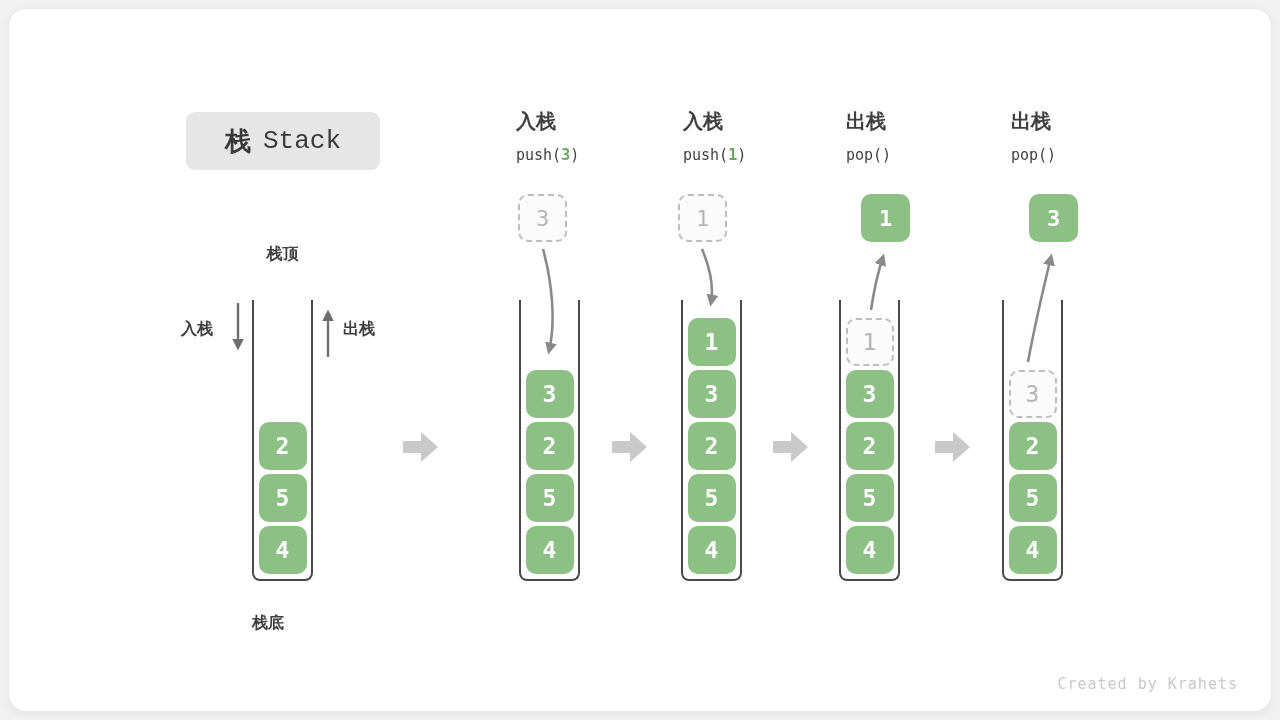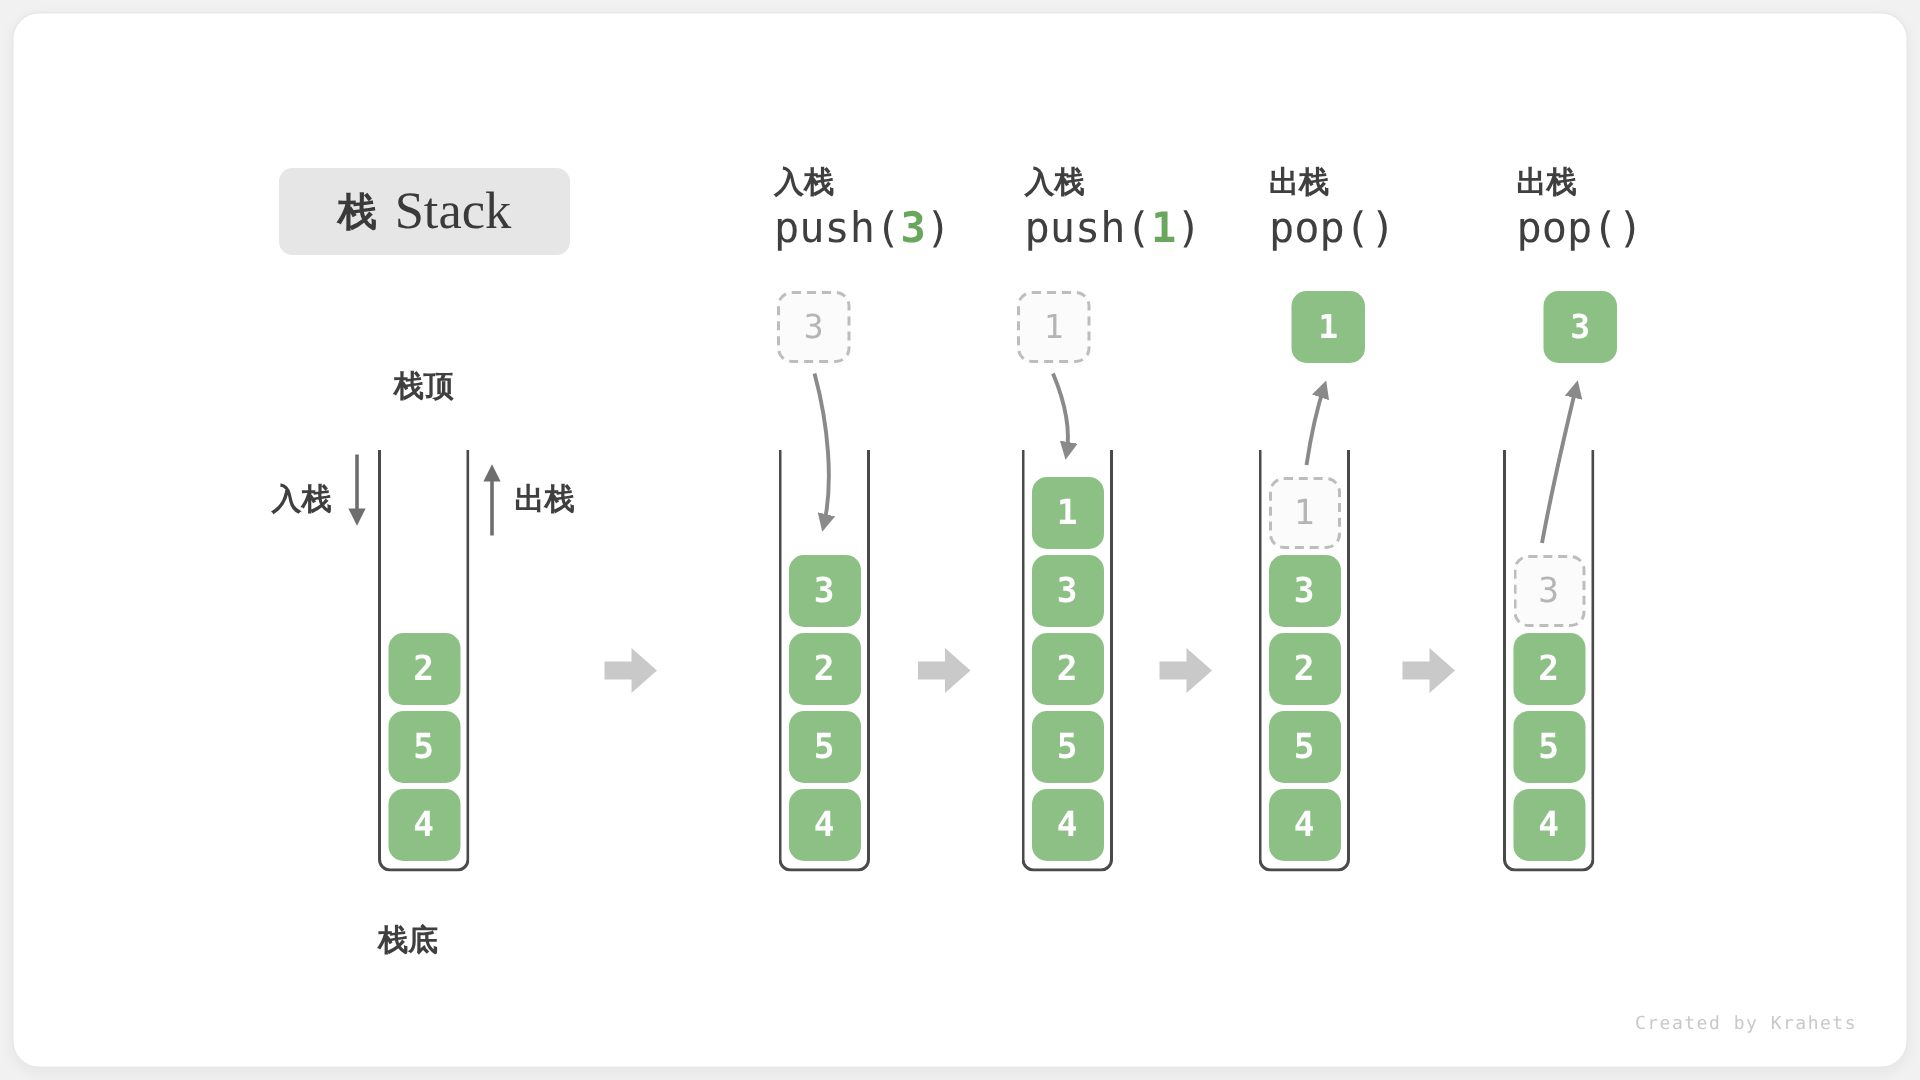--- a/index.html
+++ b/index.html
@@ -17,29 +17,29 @@
   .stage{position:absolute;inset:0;}
 
   
   .title-box{
     position:absolute;left:186px;top:112px;width:194px;height:58px;
     background:#e6e6e6;border-radius:9px;
     display:flex;align-items:center;justify-content:center;gap:12px;
     color:#3a3a3a;
   }
   .title-zh{font-size:26px;font-weight:bold;}
-  .title-en{font-family:Liberation Serif, serif;font-size:35px;font-weight:500;}
+  .title-en{font-family:Liberation Mono, monospace;font-size:26px;font-weight:500;}
 
   
   .op{position:absolute;top:108px;color:#3f3f3f;}
   .op .zh{font-size:20px;font-weight:bold;display:block;}
   .op .code{
-    display:block;margin-top:0;
+    display:block;margin-top:11px;
     font-family:"DejaVu Sans Mono","Liberation Mono",monospace;
-    font-size:28px;font-weight:500;
+    font-size:15px;font-weight:500;
   }
   .op .code .arg{color:#69a75f;font-weight:bold;}
 
   
   .stack{
     position:absolute;top:300px;width:61px;height:281px;box-sizing:border-box;
     border-left:2px solid #4a4a4a;border-right:2px solid #4a4a4a;border-bottom:2px solid #4a4a4a;
     border-radius:0 0 8px 8px;
     display:flex;flex-direction:column-reverse;align-items:center;
     padding-bottom:5px;gap:4px;
@@ -59,32 +59,32 @@
   .float-box{
     position:absolute;top:194px;width:49px;height:48px;border-radius:10px;box-sizing:border-box;
     display:flex;align-items:center;justify-content:center;
     font-family:"DejaVu Sans Mono","Liberation Mono",monospace;
     font-size:22px;
   }
   .float-box.dashed{background:#fbfbfb;border:2px dashed #bdbdbd;color:#b5b5b5;font-weight:500;}
   .float-box.solid{background:#8cc084;color:#ffffff;font-weight:bold;}
 
   
-  .side-label{position:absolute;color:#3f3f3f;font-size:20px;font-weight:bold;}
+  .side-label{position:absolute;color:#3f3f3f;font-size:16px;font-weight:bold;}
   #lbl-top{left:252px;top:244px;width:61px;text-align:center;}
   #lbl-bottom{left:252px;top:613px;width:61px;}
   #lbl-push{left:181px;top:319px;}
   #lbl-pop{left:343px;top:319px;}
 
   .overlay{position:absolute;left:0;top:0;pointer-events:none;}
 
   .watermark{
     position:absolute;right:42px;top:675px;
     font-family:"DejaVu Sans Mono","Liberation Mono",monospace;
-    font-size:12px;color:#c8c8c8;letter-spacing:1px;
+    font-size:15px;color:#c8c8c8;letter-spacing:1px;
   }
 </style>
 </head>
 <body>
 
 <div class="card"></div>
 
 <div class="stage">
 
   <div class="title-box">

